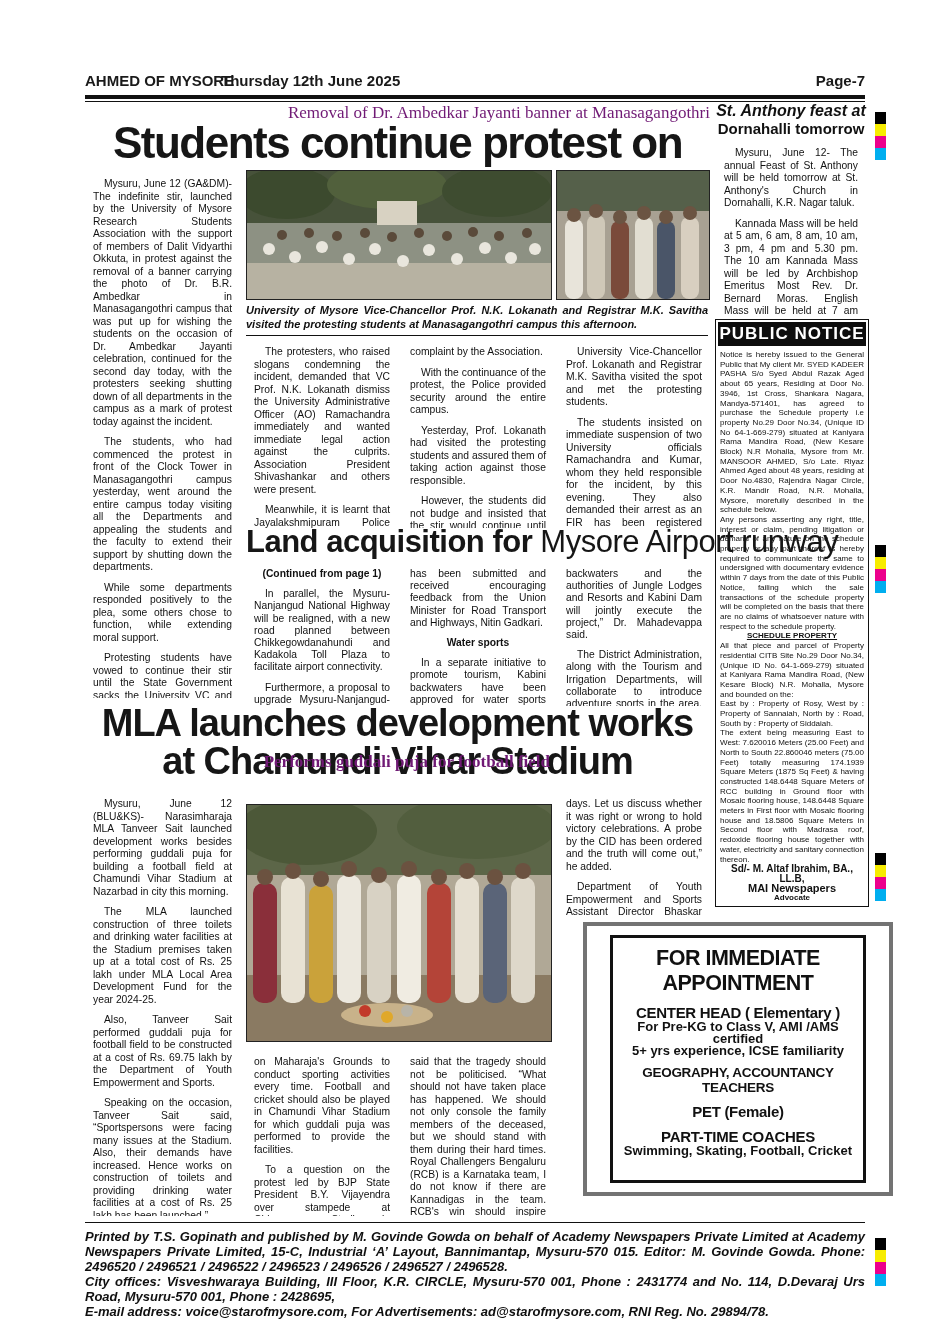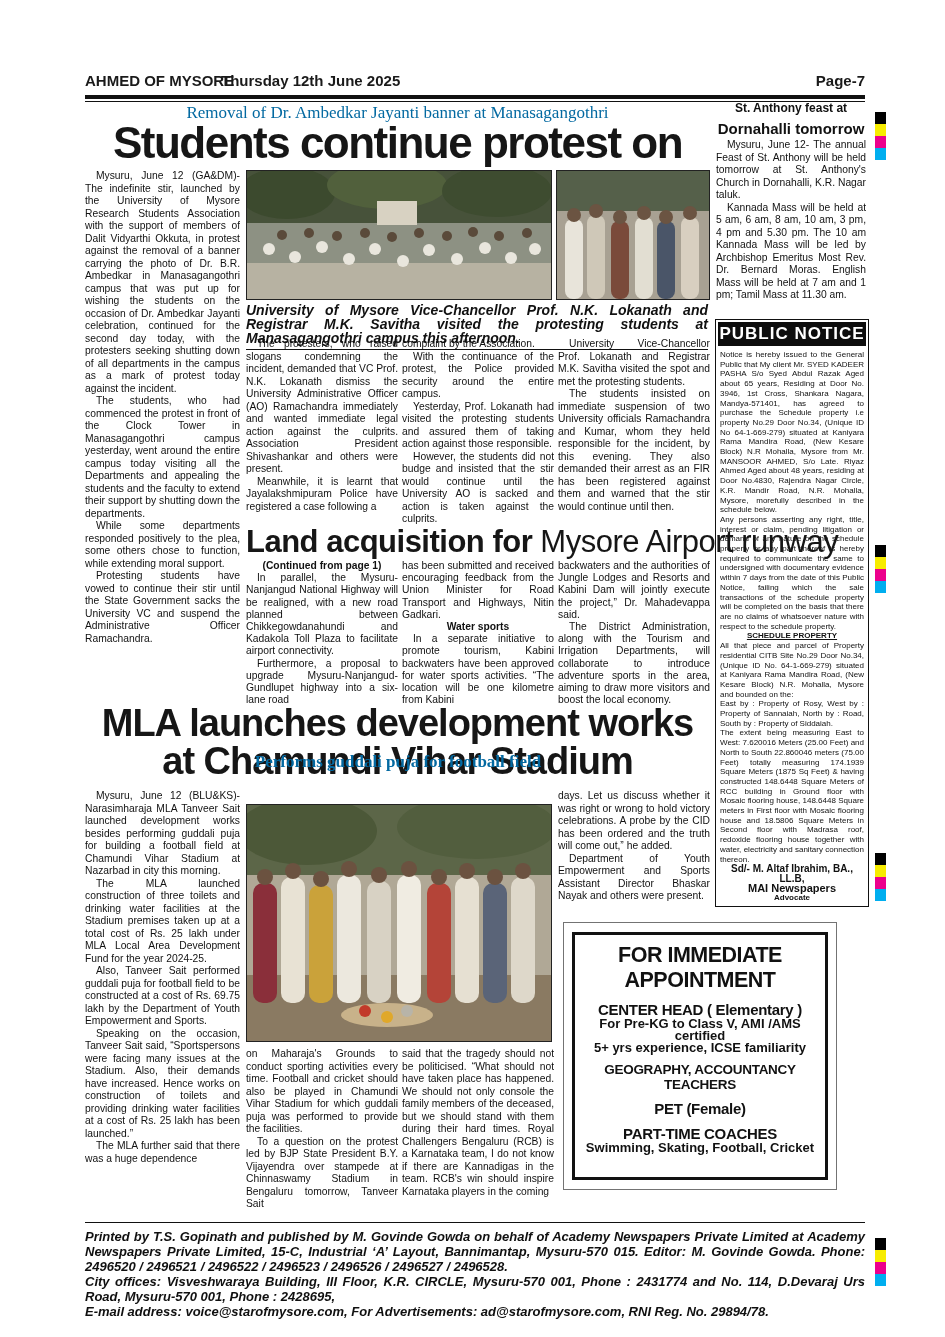--- a/index.html
+++ b/index.html
@@ -3,45 +3,45 @@
 <meta charset="utf-8">
 <style>
   html,body{margin:0;padding:0;background:#e8e8e8;}
   .page{position:relative;width:945px;height:1337px;background:#ffffff;margin:0 auto;
         font-family:"Liberation Sans",sans-serif;color:#111;overflow:hidden;}
   .abs{position:absolute;}
   
   .mast{font-size:15px;font-weight:bold;color:#1a1a1a;}
   .rule-double{border-top:4px solid #111;border-bottom:1px solid #111;height:2px;}
   
-  .kicker{font-family:"Liberation Serif",serif;color:#0369a1;text-align:center;font-size:17px;}
+  .kicker{font-family:"Liberation Serif",serif;color:#701a75;text-align:right;font-size:17px;}
   .headline-xl{font-weight:bold;font-size:44px;letter-spacing:-1.5px;text-align:center;color:#161616;line-height:1.0;}
   .headline-l{font-weight:bold;font-size:38px;letter-spacing:-1px;text-align:center;color:#161616;line-height:1.0;}
   .headline-m{font-size:31px;letter-spacing:-0.5px;text-align:center;color:#161616;white-space:nowrap;}
   .headline-m .hb{font-weight:bold;}
   .headline-m .hl{font-weight:500;}
   
   .col{font-size:10.3px;line-height:12.5px;text-align:justify;overflow:hidden;}
-  .col p{margin:0;text-indent:11px;}
+  .col p{margin:8px;text-indent:11px;}
   .col p.ni{text-indent:0;}
   .subhead{font-weight:bold;text-align:center;text-indent:0 !important;}
-  .caption{font-size:14px;font-weight:bold;font-style:italic;line-height:14px;text-align:justify;
+  .caption{font-size:11px;font-weight:bold;font-style:italic;line-height:14px;text-align:justify;
            border-bottom:1.5px solid #111;padding-bottom:4px;}
   
   .side-head{font-weight:bold;text-align:center;color:#111;line-height:1.15;}
   .pn-box{border:1.5px solid #111;background:#fff;}
   .pn-title{background:#0d0d0d;color:#fff;font-weight:bold;font-size:17px;letter-spacing:1px;
             text-align:center;padding:2px 0;margin:2px;}
   .pn-body{font-size:8px;line-height:9.7px;text-align:justify;padding:2px 4px;overflow:hidden;}
   .pn-body p{margin:0;}
   .pn-center{text-align:center;}
   .pn-bold{font-weight:bold;}
   .pn-underline{text-decoration:underline;}
   
-  .ad-outer{border:1px solid #737373;padding:9px 8px;background:#fff;}
+  .ad-outer{border:4px solid #737373;padding:9px 23px;background:#fff;margin-left:20px;}
   .ad-inner{border:3px solid #111;height:100%;box-sizing:border-box;text-align:center;overflow:hidden;position:relative;}
   .ad-title{font-weight:bold;font-size:21.5px;letter-spacing:-0.5px;margin-top:8px;}
   .ad-banner{background:#3c3c3c;color:#fff;font-size:9.3px;line-height:11.5px;font-weight:bold;
              padding:4px 6px;margin:7px 2px 6px 2px;}
   .ad-banner .small{font-weight:normal;font-size:8.3px;}
   .ad-role{font-weight:bold;font-size:15px;margin-top:8px;letter-spacing:-0.3px;}
   .ad-sub{font-size:13px;font-weight:bold;line-height:12px;}
   
   .footer{font-size:13px;font-weight:bold;font-style:italic;line-height:15px;text-align:justify;color:#101010;}
   
@@ -54,21 +54,21 @@
 </head>
 <body>
 
 <div class="page">
 
   <div class="abs mast" style="left:85px;top:72px;">AHMED OF MYSORE</div>
   <div class="abs mast" style="left:221px;top:72px;">Thursday 12th June 2025</div>
   <div class="abs mast" style="left:765px;top:72px;width:100px;text-align:right;">Page-7</div>
   <div class="abs rule-double" style="left:85px;top:95px;width:780px;"></div>
 
-  <div class="abs side-head" style="left:716px;top:102px;width:150px;font-size:12px;">St. Anthony feast at</div>
+  <div class="abs side-head" style="left:716px;top:102px;width:150px;font-size:16px;font-style:italic;">St. Anthony feast at</div>
   <div class="abs side-head" style="left:716px;top:120px;width:150px;font-size:15px;">Dornahalli tomorrow</div>
   <div class="abs col" style="left:716px;top:139px;width:150px;height:178px;">
     <p>Mysuru, June 12- The annual Feast of St. Anthony will be held tomorrow at St. Anthony's Church in Dornahalli, K.R. Nagar taluk.</p>
     <p>Kannada Mass will be held at 5 am, 6 am, 8 am, 10 am, 3 pm, 4 pm and 5.30 pm. The 10 am Kannada Mass will be led by Archbishop Emeritus Most Rev. Dr. Bernard Moras. English Mass will be held at 7 am and 1 pm; Tamil Mass at 11.30 am.</p>
   </div>
 
   <div class="abs pn-box" style="left:715px;top:319px;width:152px;height:586px;">
     <div class="pn-title">PUBLIC NOTICE</div>
     <div class="pn-body" style="height:550px;">
       <p>Notice is hereby issued to the General Public that My client Mr. SYED KADEER PASHA S/o Syed Abdul Razak Aged about 65 years, Residing at Door No. 3946, 1st Cross, Shankara Nagara, Mandya-571401, has agreed to purchase the Schedule property i.e property No.29 Door No.34, (Unique ID No 64-1-669-279) situated at Kaniyara Rama Mandira Road, (New Kesare Block) N.R Mohalla, Mysore from Mr. MANSOOR AHMED, S/o Late. Riyaz Ahmed Aged about 48 years, residing at Door No.4830, Rajendra Nagar Circle, K.R. Mandir Road, N.R. Mohalla, Mysore, morefully described in the schedule below.</p>

